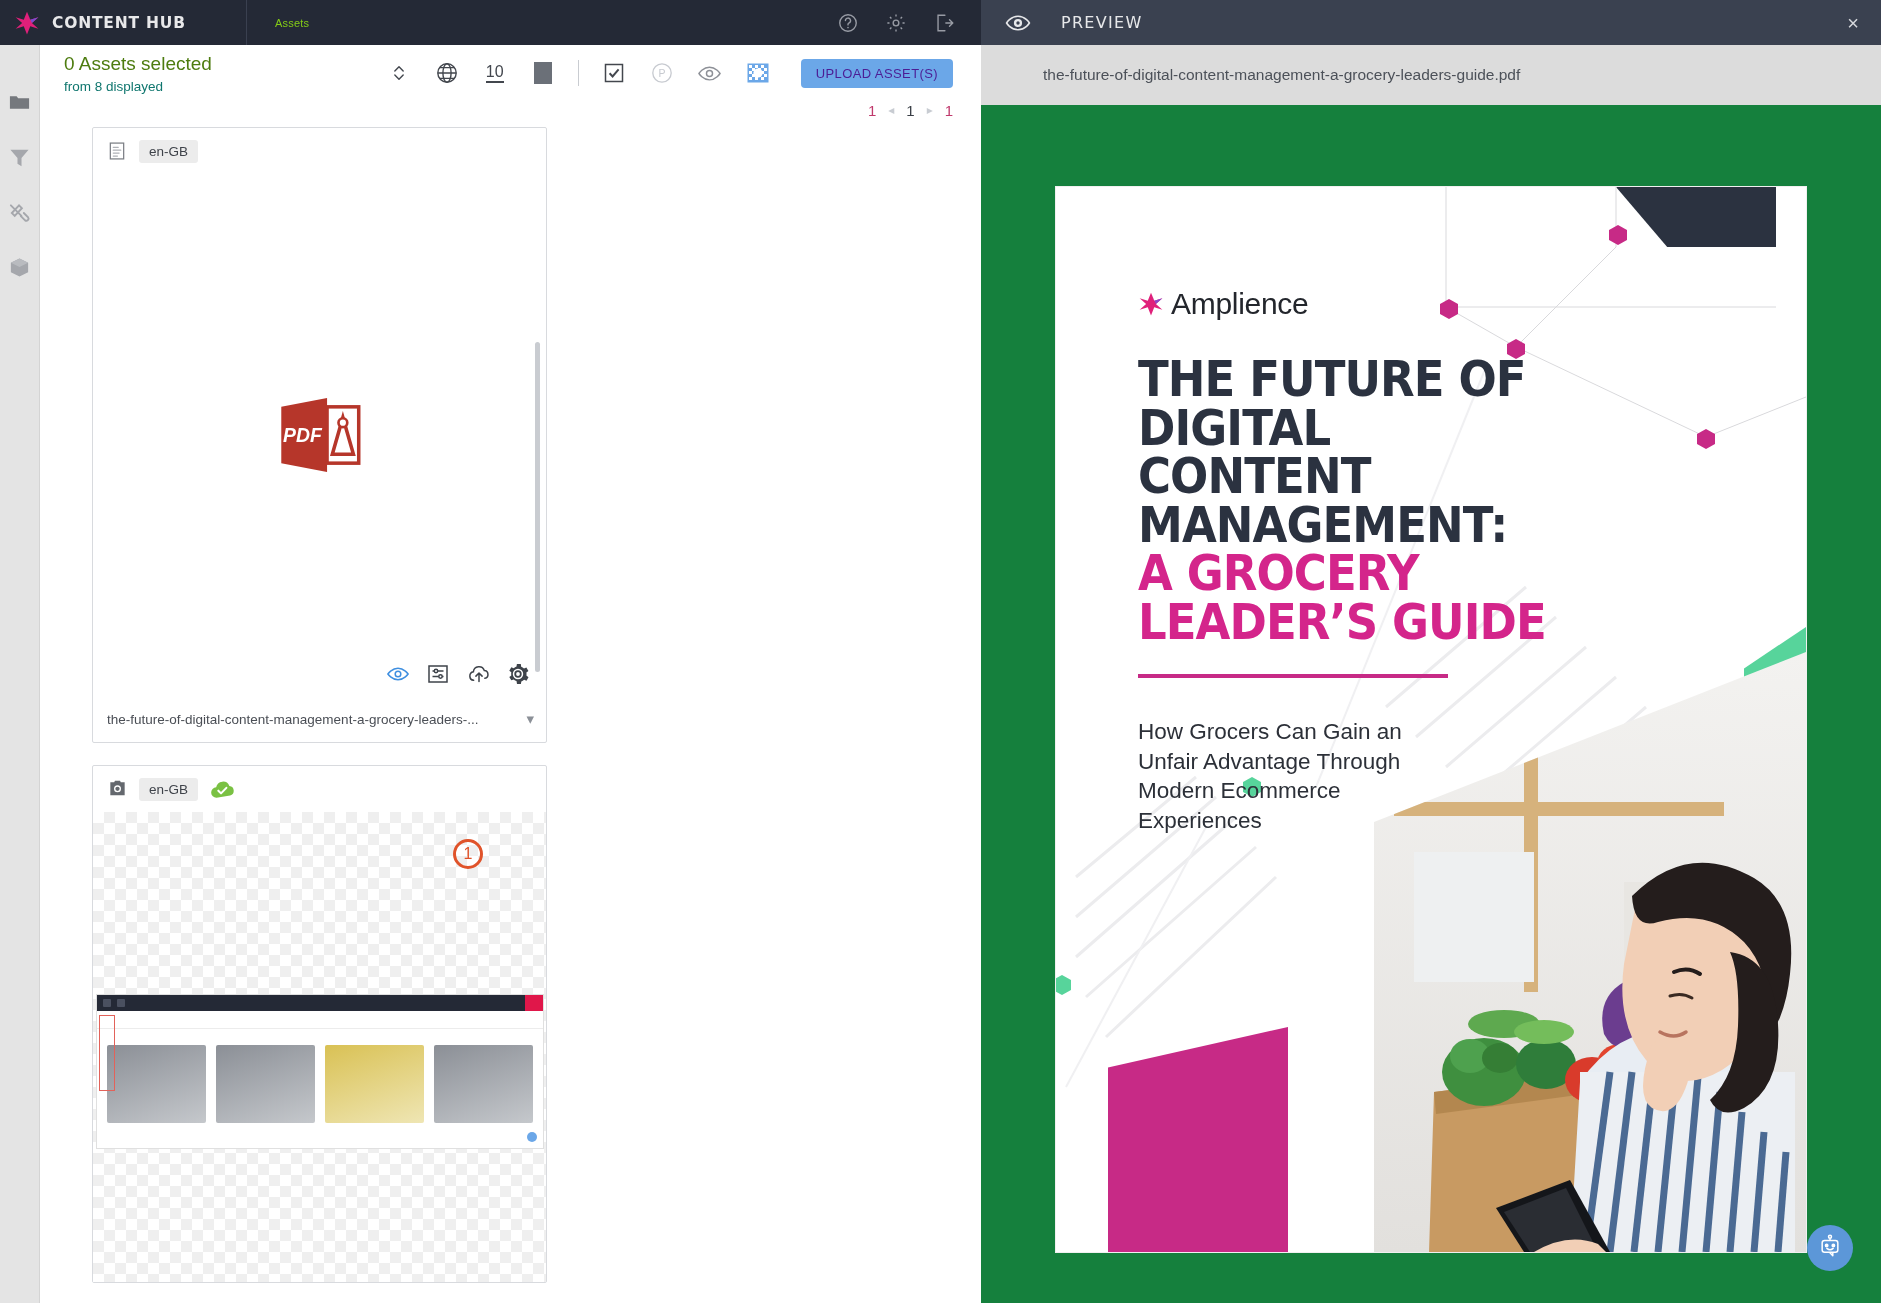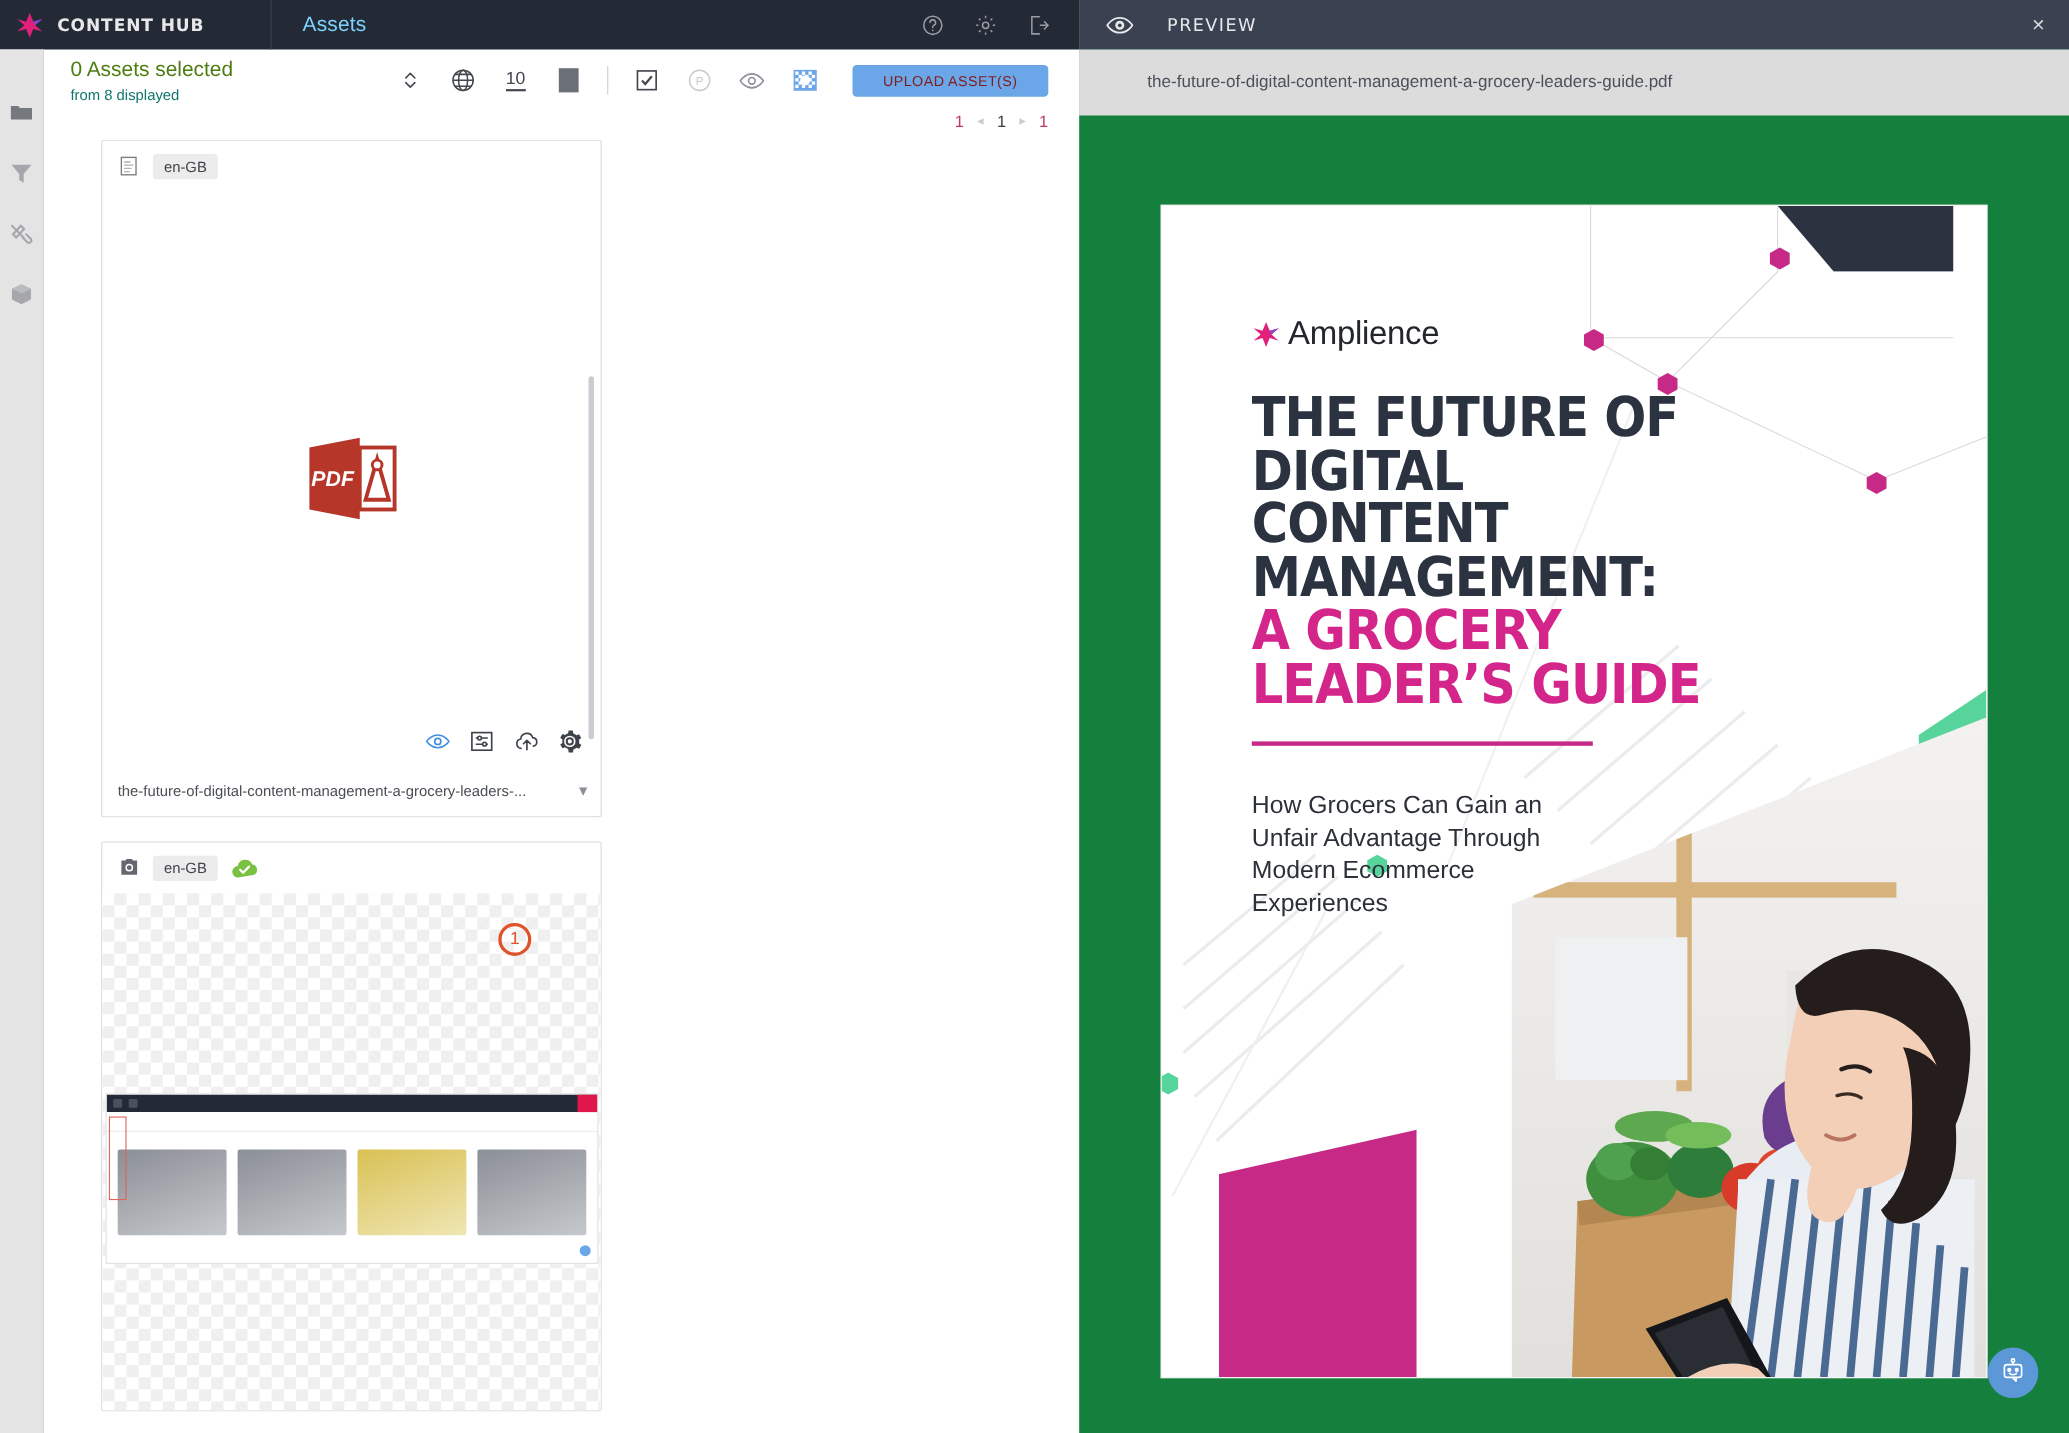--- a/index.html
+++ b/index.html
@@ -11,43 +11,43 @@
   .app { position: relative; width: 1881px; height: 1303px; display: flex; }
 
   
   .left-region { width: 981px; height: 1303px; position: relative; background:#fff; display:flex; flex-direction:column; }
 
   .topbar { height: 45px; background: #242936; display: flex; align-items: center; flex:0 0 45px; }
   .brand { width: 246px; height: 45px; display: flex; align-items: center; padding-left: 14px; gap: 12px; }
   .brand-logo { width: 26px; height: 26px; flex: 0 0 26px; }
   .brand-name { color: #e8e8ea; font-size: 15.5px; font-weight: bold; letter-spacing: 0.8px; font-family:"DejaVu Sans", sans-serif; }
   .topbar-sep { width: 1px; height: 45px; background: #3a4050; }
-  .topbar-title { color: #7dd3fc; font-size: 19px; padding-left: 28px; letter-spacing:0.2px; }
+  .topbar-title { color: #84cc16; font-size: 11px; padding-left: 28px; letter-spacing:0.2px; }
   .topbar-right { margin-left: auto; display: flex; align-items: center; gap: 26px; padding-right: 26px; }
   .topbar-right .ti { width: 22px; height: 22px; opacity: .78; cursor: pointer; }
 
   .below { display: flex; flex: 1 1 auto; min-height: 0; }
 
   .sidebar { width: 40px; background: #e4e4e4; border-right: 1px solid #d4d4d4; display: flex;
              flex-direction: column; align-items: center; padding-top: 46px; gap: 32px; flex:0 0 40px; }
   .sidebar .sicon { width: 23px; height: 23px; opacity: 0.72; cursor: pointer; }
 
   .content { flex: 1 1 auto; position: relative; display:flex; flex-direction:column; min-width:0; }
 
   .toolbar { height: 56px; display: flex; align-items: center; padding: 0 28px 0 24px; flex:0 0 56px; }
   .sel-wrap { display: flex; flex-direction: column; justify-content: center; }
   .sel-main { font-size: 19px; color: #4d7c0f; line-height: 1.3; }
   .sel-sub { font-size: 13.5px; color: #0f766e; margin-top: 3px; }
   .tools { margin-left: auto; display: flex; align-items: center; gap: 22px; }
   .tool { width: 26px; height: 26px; display: flex; align-items: center; justify-content: center; cursor: pointer; }
   .tool-num { font-size: 16px; color: #43474e; border-bottom: 2px solid #43474e; padding-bottom: 1px; line-height:1; }
   .vdiv { width: 1px; height: 26px; background: #c9ccd1; }
   .sqsel { width: 18px; height: 22px; background: #6b7078; }
-  .upload-btn { margin-left: 8px; background: #6ba7e8; color: #7f1d1d; font-size: 13px; letter-spacing: .4px;
-                border: none; border-radius: 4px; height: 29px; padding: 0 28px; cursor: pointer; white-space: nowrap; }
+  .upload-btn { margin-left: 8px; background: #6ba7e8; color: #4c1d95; font-size: 13px; letter-spacing: .4px;
+                border: none; border-radius: 4px; height: 29px; padding: 0 15px; cursor: pointer; white-space: nowrap; }
 
   .pager { display: flex; align-items: center; justify-content: flex-end; gap: 12px;
            padding: 0 28px 8px 0; height: 26px; flex:0 0 26px; }
   .pg-num { font-size: 15px; color: #c0396c; }
   .pg-cur { font-size: 15px; color: #3a3f46; }
   .pg-arrow { color: #c8ccd2; font-size: 12px; cursor: pointer; }
 
   .cards-scroll { flex: 1 1 auto; overflow: hidden; position: relative; padding: 0 28px 0 52px; }
   .card { width: 455px; background: #fff; border: 1px solid #d8dade; border-radius: 2px; position: relative; }
   .card + .card { margin-top: 22px; }

